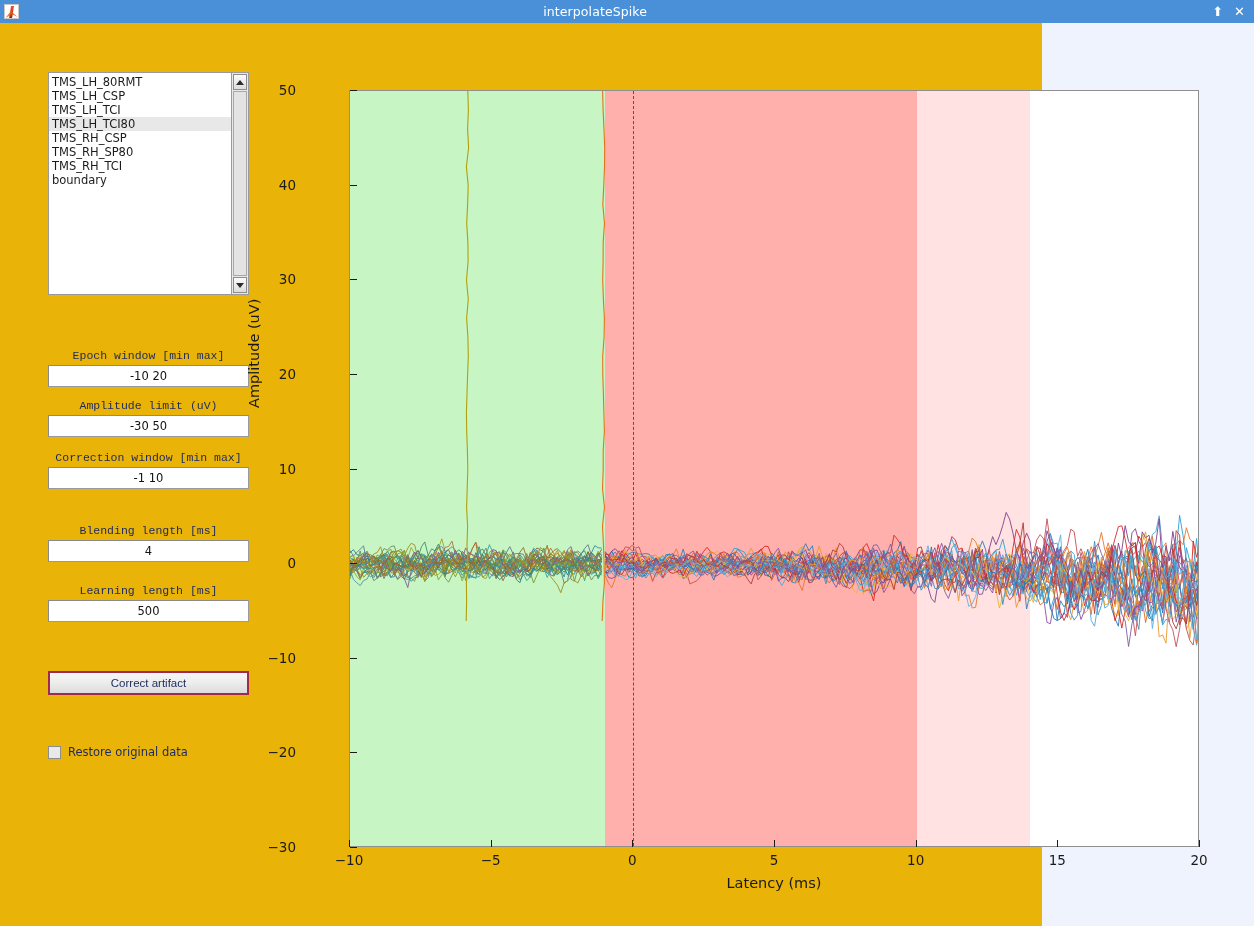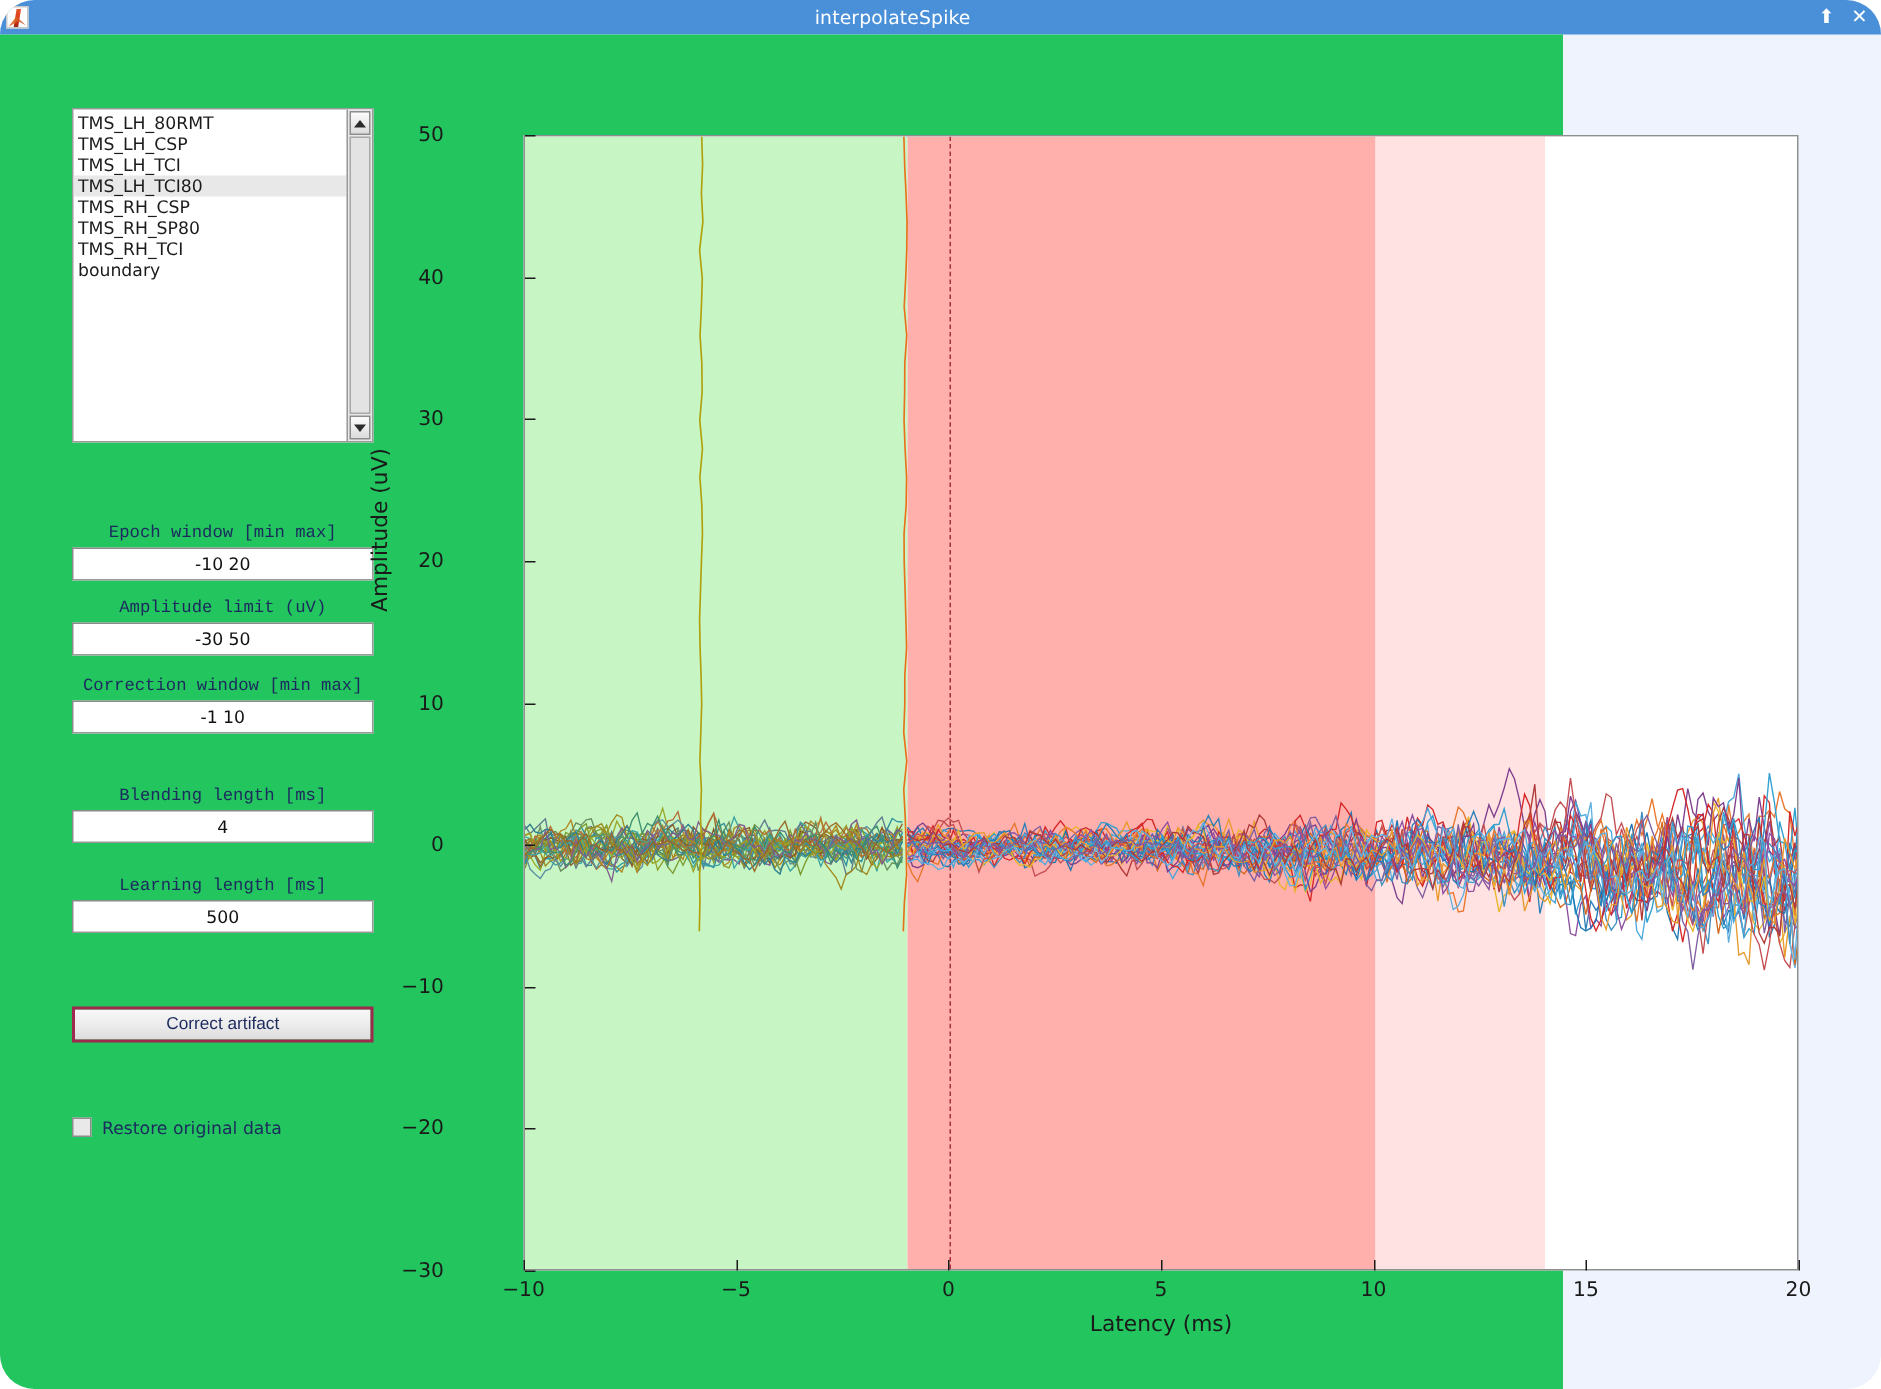--- a/index.html
+++ b/index.html
@@ -10,21 +10,20 @@
     overflow: hidden;
     background: #ffffff;
     font-family: "DejaVu Sans", sans-serif;
   }
 
   #app {
     position: relative;
     width: 1254px; height: 926px;
     background: #eef3fd;
     overflow: hidden;
-    border-radius: 23px;
   }
 
   
   .titlebar {
     position: absolute; left: 0; top: 0;
     width: 1254px; height: 23px;
     background: #4a90d9;
     display: flex; align-items: center;
   }
   .tb-icon {
@@ -76,21 +75,21 @@
     cursor: pointer;
     font-family: "DejaVu Sans", sans-serif;
     user-select: none;
   }
 
   
   .window-body {
     position: absolute;
     left: 0; top: 23px;
     width: 1042px; height: 903px;
-    background: #22c55e;
+    background: #eab308;
   }
 
   
   .listbox {
     position: absolute;
     left: 48px; top: 49px;
     width: 201px; height: 223px;
     background: #ffffff;
     border: 1px solid #9a9a9a;
     display: flex;
@@ -180,21 +179,21 @@
     font-family: Liberation Sans, sans-serif;
     cursor: pointer;
     padding: 0;
     line-height: 20px;
   }
 
   
   .checkrow {
     position: absolute;
     left: 48px; top: 722px;
-    display: flex; align-items: flex-start;
+    display: flex; align-items: flex-end;
     gap: 7px;
     cursor: pointer;
   }
   .checkbox-box {
     width: 13px; height: 13px;
     background: #e9e9e9;
     border: 1px solid #8d8d8d;
     flex: 0 0 auto;
   }
   .checkrow-label {

